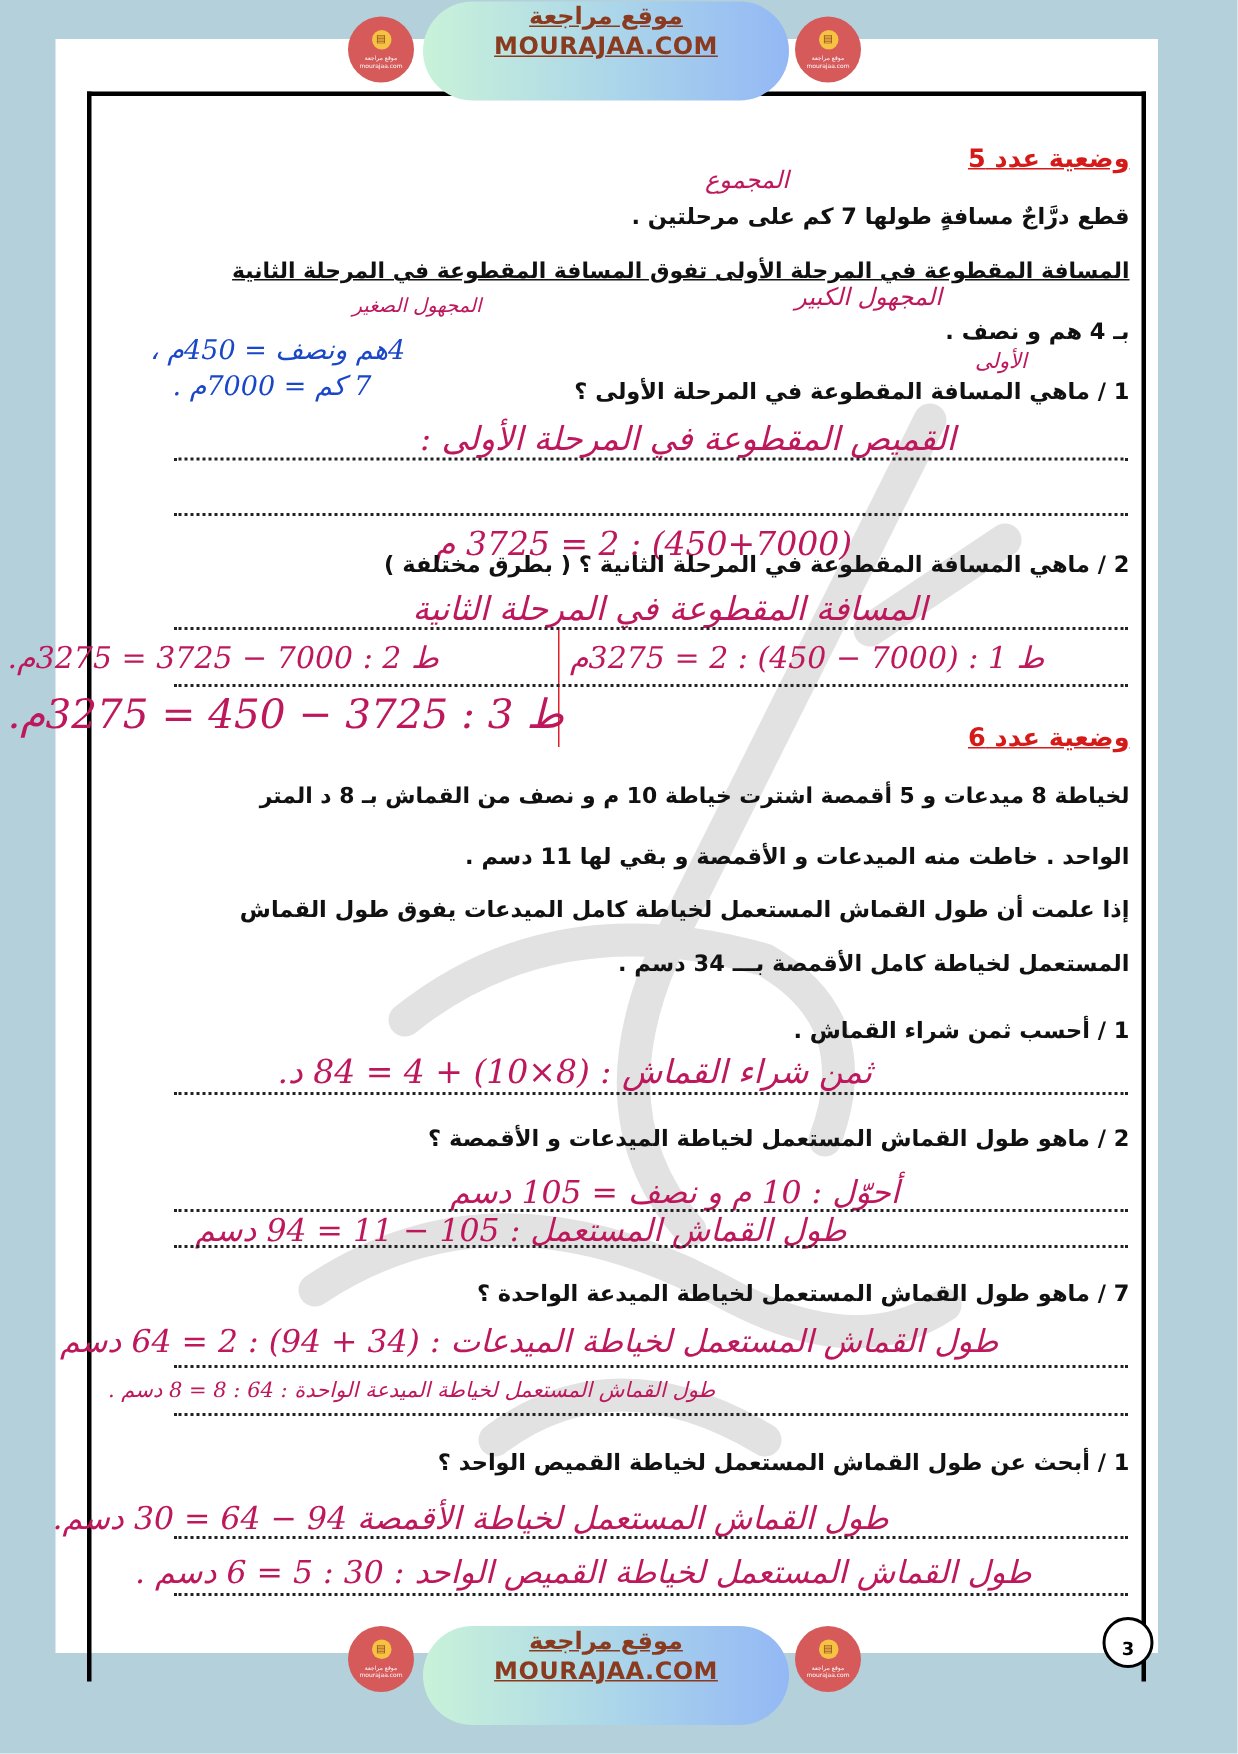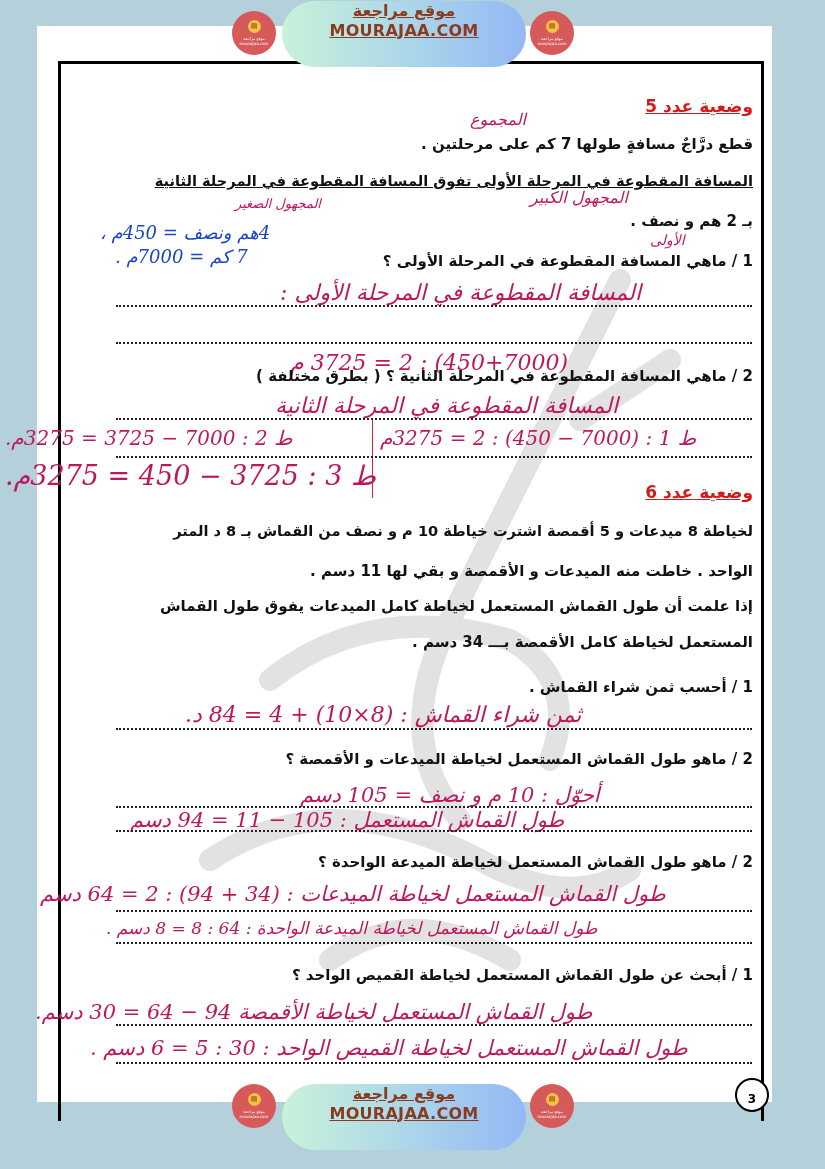--- a/index.html
+++ b/index.html
@@ -52,27 +52,27 @@
   <div class="book">▤</div>
   <div class="cap">موقع مراجعة mourajaa.com</div>
 </div>
 
 <div class="rtl heading" style="top:96px;">وضعية عدد 5</div>
 <div class="hw red" style="left:470px;top:110px;font-size:16px;">المجموع</div>
 <div class="rtl txt" style="top:135px;">قطع درَّاجٌ مسافةٍ طولها 7 كم على مرحلتين .</div>
 <div class="rtl txt u" style="top:172px;font-size:14.6px;">المسافة المقطوعة في المرحلة الأولى تفوق المسافة المقطوعة في المرحلة الثانية</div>
 <div class="hw red" style="left:530px;top:188px;font-size:16px;">المجهول الكبير</div>
 <div class="hw red" style="left:235px;top:196px;font-size:13px;">المجهول الصغير</div>
-<div class="rtl txt" style="top:212px;">بـ 2 هم و نصف .</div>
+<div class="rtl txt" style="top:212px;">بـ 4 هم و نصف .</div>
 <div class="hw red" style="left:650px;top:232px;font-size:14px;">الأولى</div>
 <div class="hw blue" style="left:100px;top:222px;font-size:18px;">4هم ونصف = 450م ،</div>
 <div class="hw blue" style="left:115px;top:246px;font-size:18px;">7 كم = 7000م .</div>
 
 <div class="rtl txt" style="top:252px;">1 / ماهي المسافة المقطوعة في المرحلة الأولى ؟</div>
-<div class="hw red" style="left:280px;top:280px;font-size:22px;">المسافة المقطوعة في المرحلة الأولى :</div>
+<div class="hw red" style="left:280px;top:280px;font-size:22px;">القميص المقطوعة في المرحلة الأولى :</div>
 <div class="dots" style="top:305px;"></div>
 <div class="hw red" style="left:290px;top:315px;font-size:22px;margin-top:35px;">(450+7000) : 2 = 3725 م</div>
 <div class="dots" style="top:342px;"></div>
 
 <div class="rtl txt" style="top:367px;">2 / ماهي المسافة المقطوعة في المرحلة الثانية ؟ ( بطرق مختلفة )</div>
 <div class="hw red" style="left:275px;top:393px;font-size:22px;">المسافة المقطوعة في المرحلة الثانية</div>
 <div class="dots" style="top:418px;"></div>
 <div class="vline"></div>
 <div class="hw red" style="left:380px;top:426px;font-size:20px;">ط 1 : (7000 − 450) : 2 = 3275م</div>
 <div class="hw red" style="left:5px;top:426px;font-size:20px;">ط 2 : 7000 − 3725 = 3275م.</div>
@@ -88,24 +88,24 @@
 <div class="rtl txt" style="top:678px;">1 / أحسب ثمن شراء القماش .</div>
 <div class="hw red" style="left:185px;top:702px;font-size:22px;">ثمن شراء القماش : (8×10) + 4 = 84 د.</div>
 <div class="dots" style="top:728px;"></div>
 
 <div class="rtl txt" style="top:750px;">2 / ماهو طول القماش المستعمل لخياطة الميدعات و الأقمصة ؟</div>
 <div class="hw red" style="left:300px;top:783px;font-size:21px;">أحوّل : 10 م و نصف = 105 دسم</div>
 <div class="dots" style="top:806px;"></div>
 <div class="hw red" style="left:130px;top:808px;font-size:21px;">طول القماش المستعمل : 105 − 11 = 94 دسم</div>
 <div class="dots" style="top:830px;"></div>
 
-<div class="rtl txt" style="top:853px;">2 / ماهو طول القماش المستعمل لخياطة الميدعة الواحدة ؟</div>
+<div class="rtl txt" style="top:853px;">7 / ماهو طول القماش المستعمل لخياطة الميدعة الواحدة ؟</div>
 <div class="hw red" style="left:40px;top:882px;font-size:21px;">طول القماش المستعمل لخياطة الميدعات : (34 + 94) : 2 = 64 دسم</div>
 <div class="dots" style="top:910px;"></div>
-<div class="hw red" style="left:106px;top:918px;font-size:17px;">طول القماش المستعمل لخياطة الميدعة الواحدة : 64 : 8 = 8 دسم .</div>
+<div class="hw red" style="left:72px;top:918px;font-size:14px;">طول القماش المستعمل لخياطة الميدعة الواحدة : 64 : 8 = 8 دسم .</div>
 <div class="dots" style="top:942px;"></div>
 
 <div class="rtl txt" style="top:966px;">1 / أبحث عن طول القماش المستعمل لخياطة القميص الواحد ؟</div>
 <div class="hw red" style="left:35px;top:1000px;font-size:21px;">طول القماش المستعمل لخياطة الأقمصة 94 − 64 = 30 دسم.</div>
 <div class="dots" style="top:1024px;"></div>
 <div class="hw red" style="left:90px;top:1036px;font-size:21px;">طول القماش المستعمل لخياطة القميص الواحد : 30 : 5 = 6 دسم .</div>
 <div class="dots" style="top:1062px;"></div>
 
 <div class="pagenum">3</div>
 

